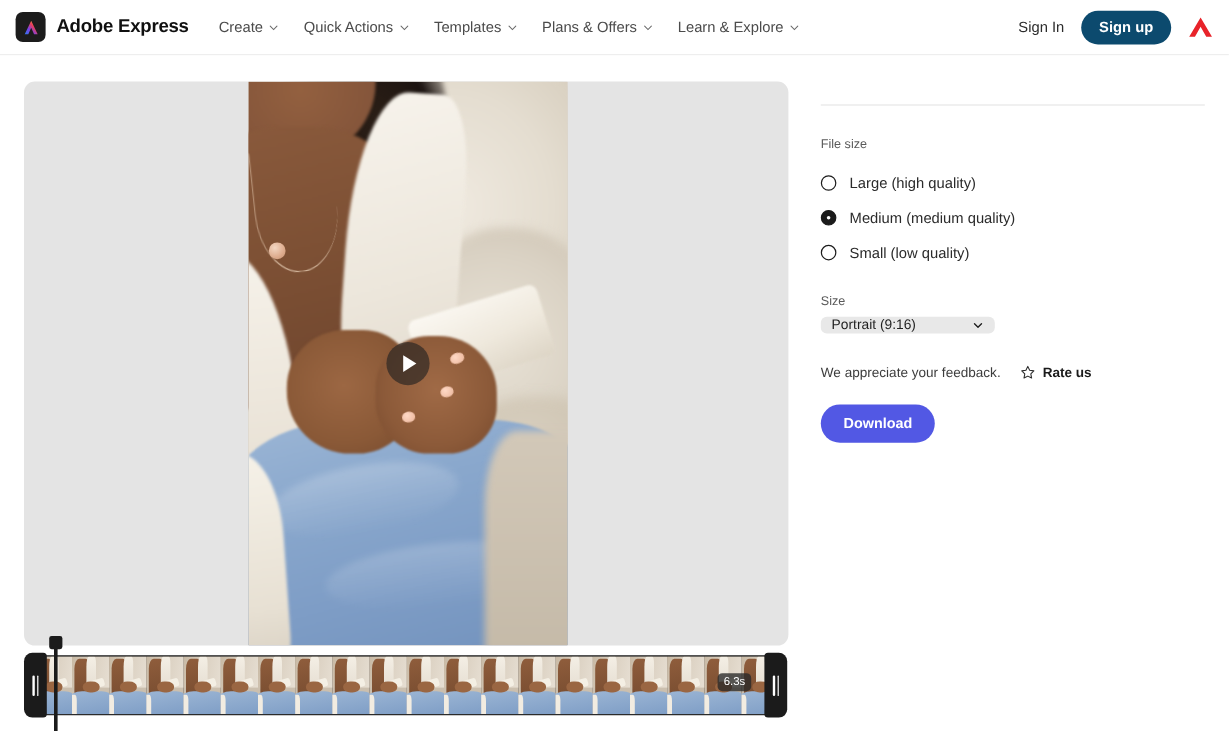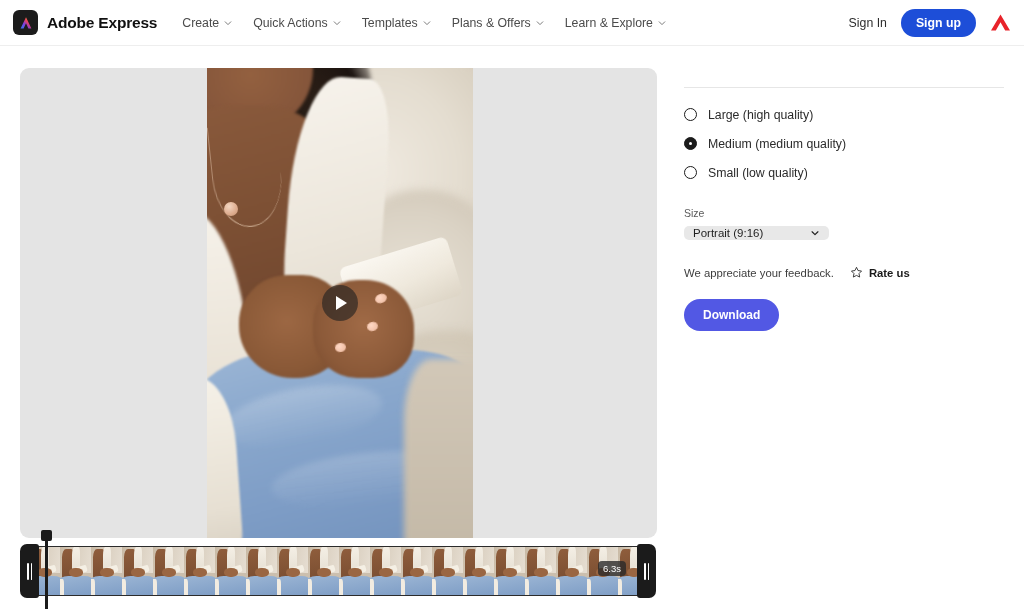--- a/index.html
+++ b/index.html
@@ -84,21 +84,21 @@
   }
 
   .signin {
     font-size: 12.3px;
     color: #2c2c2c;
     cursor: pointer;
     white-space: nowrap;
   }
 
   .signup {
-    background: #1d4ed8;
+    background: #0c4a6e;
     color: #ffffff;
     font-size: 12.3px;
     font-weight: bold;
     border: none;
     border-radius: 20px;
     padding: 7px 15px;
     cursor: pointer;
     font-family: inherit;
     white-space: nowrap;
   }
@@ -800,20 +800,21 @@
     <span class="grip"></span>
   </div>
   <div class="playhead">
     <span class="playhead-knob"></span>
   </div>
 </div>
 
 <div class="panel">
   <div class="rule"></div>
 
+  <div class="field-label">File size</div>
 
   <div class="radio-group">
     <div class="radio-row">
       <span class="radio"></span>
       <span class="radio-label">Large (high quality)</span>
     </div>
     <div class="radio-row">
       <span class="radio checked"></span>
       <span class="radio-label">Medium (medium quality)</span>
     </div>

